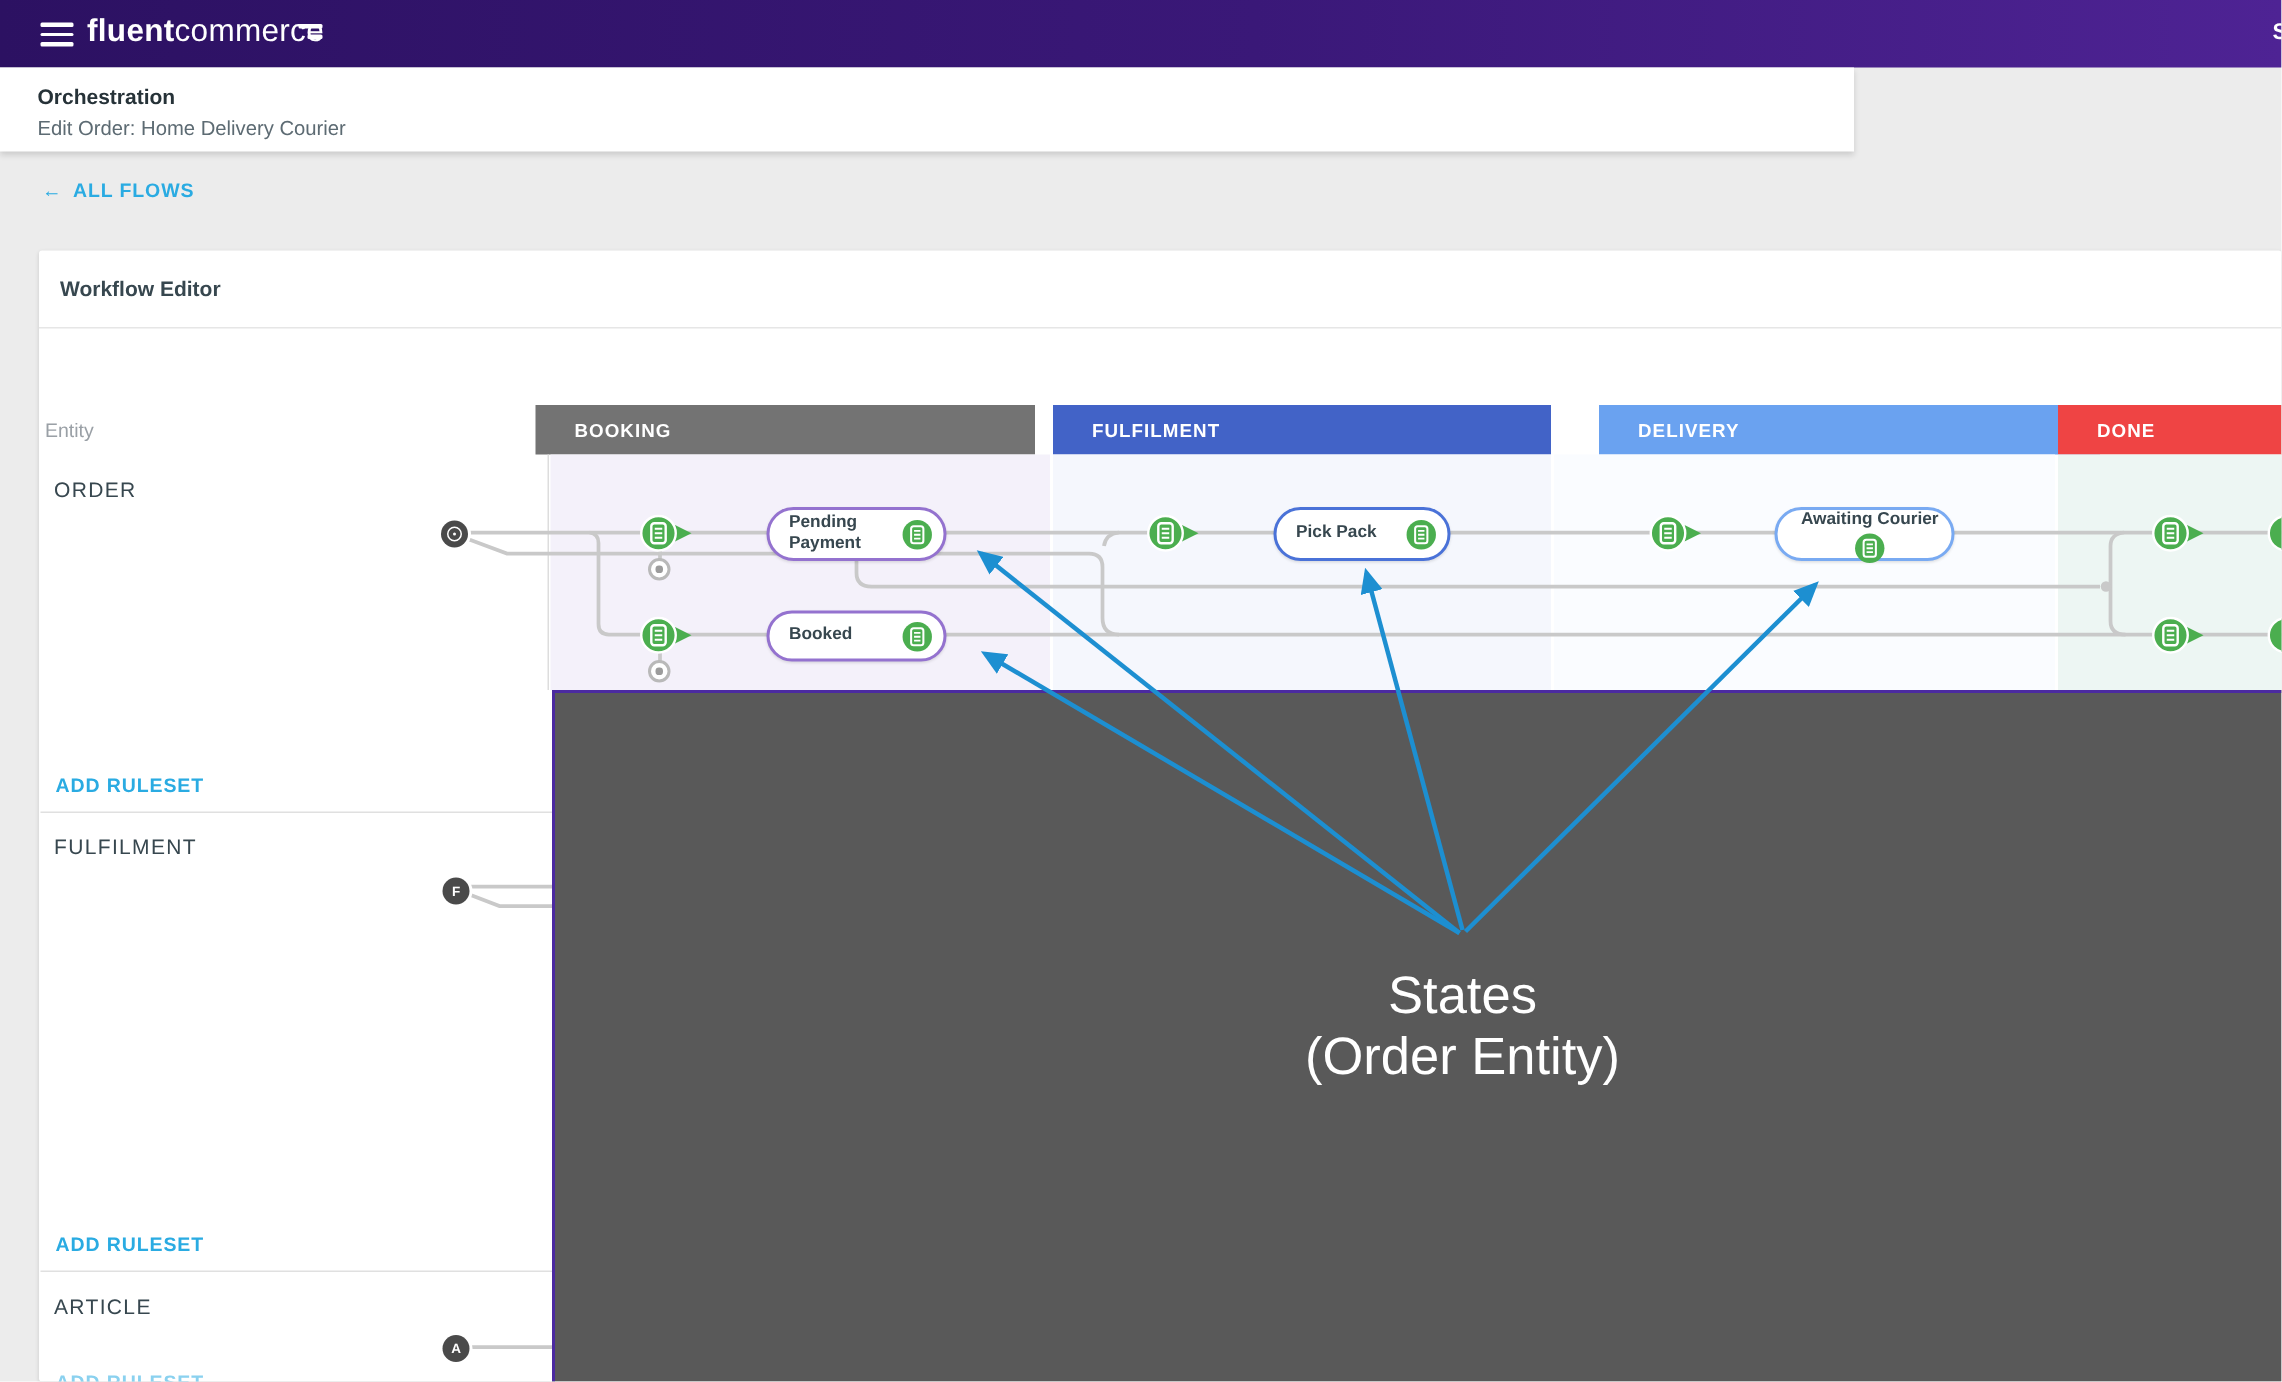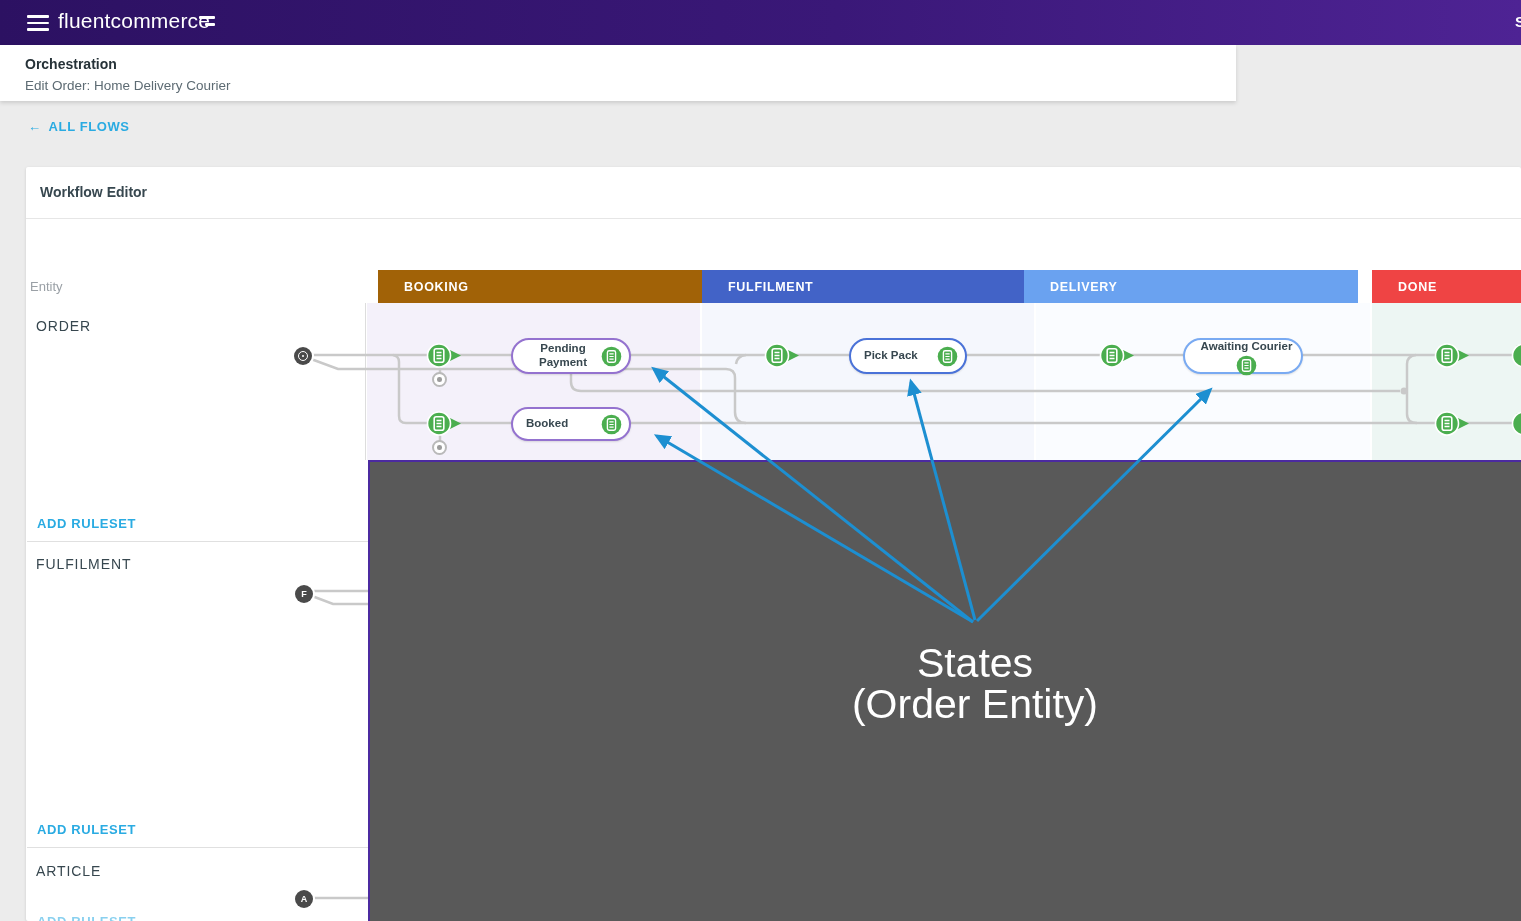--- a/index.html
+++ b/index.html
@@ -8,21 +8,21 @@
   #app { position:relative; width:1521px; height:921px; overflow:hidden; }
   .abs { position:absolute; }
 
   
   .topbar { left:0; top:0; width:1521px; height:45px;
     background:linear-gradient(90deg,#2c1162 0%,#3a1878 55%,#4e2394 100%);
     display:flex; align-items:center; }
   .hamburger { position:absolute; left:27px; top:15px; width:22px; height:16px; cursor:pointer; }
   .hamburger span { display:block; height:2.6px; background:#fff; border-radius:1px; margin-bottom:4px; }
   .brand { position:absolute; left:58px; top:9px; color:#fff; font-size:21px; letter-spacing:.2px; white-space:nowrap; }
-  .brand b { font-weight:400; }
+  .brand b { font-weight:700; }
   .brand i { font-style:normal; font-weight:300; }
   .brandmark { position:absolute; left:199px; top:16px; width:16px; height:12px; }
   .brandmark span { position:absolute; height:3.2px; background:#fff; border-radius:1px; }
   .brandmark .m1 { left:0; top:0; width:16px; }
   .brandmark .m2 { left:6px; top:7px; width:10px; }
   .topbar-partial { position:absolute; right:-4px; top:13px; color:#fff; font-size:15px; font-weight:700; }
 
   
   .crumbbar { left:0; top:45px; width:1236px; height:56px; background:#fff;
     box-shadow:0 2px 4px rgba(0,0,0,.14); }
@@ -36,23 +36,23 @@
   
   .card { left:26px; top:167px; width:1495px; height:754px; background:#fff;
     border-radius:2px; box-shadow:0 1px 3px rgba(0,0,0,.15); }
   .card-title { position:absolute; left:14px; top:17px; font-size:14px; font-weight:700; color:#37474f; }
   .card-div { position:absolute; left:0; top:51px; width:1495px; height:1px; background:#e6e6e6; }
 
   
   .hdr { position:absolute; top:103px; height:33px; display:flex; align-items:center; }
   .hdr-entity { left:0; width:339px; padding-left:4px; font-size:13px; color:#9aa0a6; background:#fff; }
   .hdr-col { color:#fff; font-size:12.5px; font-weight:700; letter-spacing:.7px; padding-left:26px; }
-  .hdr-booking    { left:352px; width:333px; background:#a16207; }
+  .hdr-booking    { left:331px; width:333px; background:#737373; }
   .hdr-fulfilment { left:676px; width:332px; background:#4263c7; }
-  .hdr-delivery   { left:998px; width:334px; background:#6aa2f0; }
+  .hdr-delivery   { left:1040px; width:334px; background:#6aa2f0; }
   .hdr-done       { left:1346px; width:149px; background:#ef4444; }
 
   
   .track { position:absolute; top:136px; height:157px; }
   .tr-booking    { left:341px; width:333px; background:#f4f1fa; }
   .tr-fulfilment { left:676px; width:332px; background:#f5f7fd; }
   .tr-delivery   { left:1010px; width:334px; background:#fafcff; }
   .tr-done       { left:1346px; width:149px; background:#edf6f3; }
   .col-border { position:absolute; left:339px; top:136px; width:1px; height:157px; background:#ddd; }
 
@@ -83,21 +83,21 @@
     padding:0 6px 0 13px; box-shadow:0 1px 2px rgba(0,0,0,.12); cursor:pointer; }
   .node .lbl { flex:1; font-size:11.5px; font-weight:700; color:#37474f; line-height:1.2; }
   .node svg { flex:0 0 auto; }
 
   .ruleset-icon { position:absolute; cursor:pointer; }
 
   
   .overlay { left:368px; top:460px; width:1153px; height:461px; background:#595959;
     border-top:2px solid #4b2aa0; border-left:2px solid #4b2aa0; }
   .caption { position:absolute; left:795px; top:643px; width:360px; text-align:center;
-    color:#fff; font-size:41px; line-height:41px; font-weight:400; }
+    color:#fff; font-size:35px; line-height:41px; font-weight:400; }
 
   .faint-add { opacity:.55; }
 
   svg.layer { position:absolute; left:0; top:0; pointer-events:none; }
 </style>
 </head>
 <body>
 
 <div id="app">
 
@@ -227,21 +227,21 @@
   <svg class="ruleset-icon" style="left:1511px; top:342px;" width="27" height="27" viewBox="0 0 27 27">
     <circle cx="13" cy="13.5" r="11.5" fill="#4bae4f" stroke="#fff" stroke-width="1.6"></circle>
   </svg>
   <svg class="ruleset-icon" style="left:1511px; top:410px;" width="27" height="27" viewBox="0 0 27 27">
     <circle cx="13" cy="13.5" r="11.5" fill="#4bae4f" stroke="#fff" stroke-width="1.6"></circle>
   </svg>
 
   <div class="abs cdot" style="left:432px; top:372px;"></div>
   <div class="abs cdot" style="left:432px; top:440px;"></div>
 
-  <div class="node" style="left:511px; top:338px; width:120px; height:36px; border:2px solid #9472cf;text-align:center;">
+  <div class="node" style="left:511px; top:338px; width:120px; height:36px; border:2px solid #9472cf;">
     <span class="lbl">Pending Payment</span>
     <svg width="23" height="23" viewBox="0 0 27 27">
         <circle cx="13.5" cy="13.5" r="11.5" fill="#4bae4f"></circle>
         <rect x="8.7" y="6.8" width="9.6" height="13.4" rx="2" fill="none" stroke="#fff" stroke-width="1.6"></rect>
         <path d="M11,10.5 H16 M11,13.5 H16 M11,16.5 H16" stroke="#fff" stroke-width="1.4"></path>
       </svg>
   </div>
   <div class="node" style="left:511px; top:407px; width:120px; height:34px; border:2px solid #9472cf;">
     <span class="lbl">Booked</span>
     <svg width="23" height="23" viewBox="0 0 27 27">

